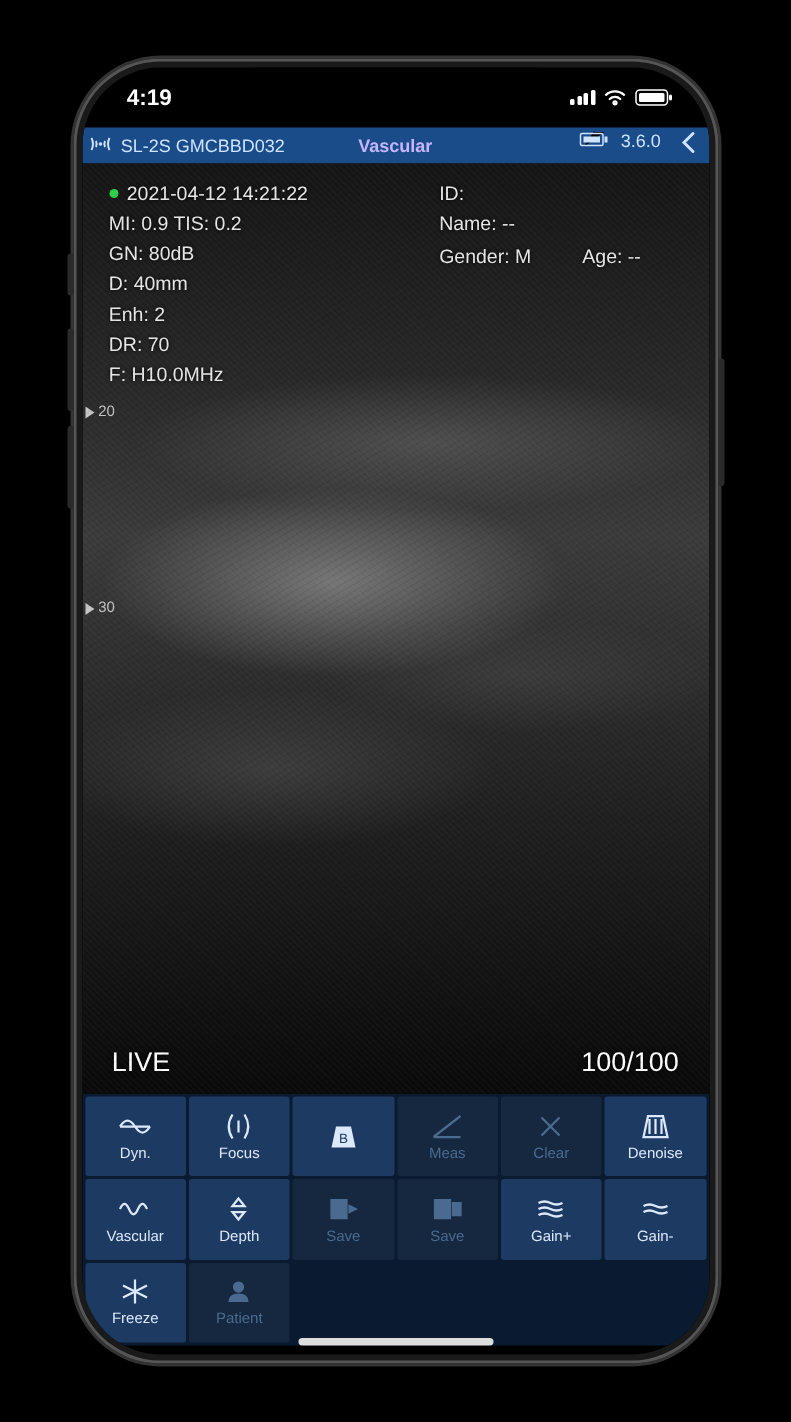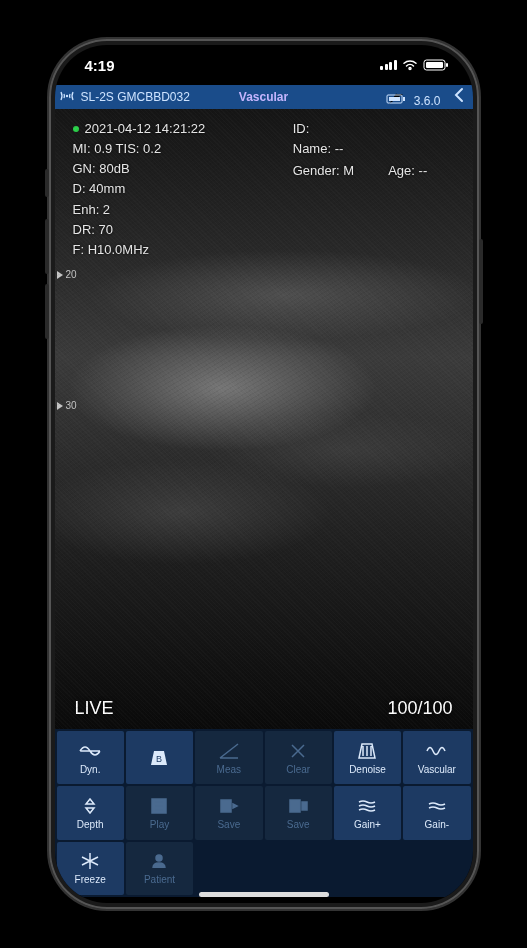--- a/index.html
+++ b/index.html
@@ -74,21 +74,21 @@
   }
   .hdr-preset {
     flex: 0 0 auto;
     margin-left: auto;
     margin-right: auto;
     position: absolute;
     left: 50%; transform: translateX(-50%);
     color: #c4b5fd;
     font-weight: 700;
   }
-  .hdr-right { margin-left: auto; display: flex; align-items: flex-end; gap: 8px; }
+  .hdr-right { margin-left: auto; display: flex; align-items: flex-start; gap: 8px; }
   .hdr-back { font-size: 18px; color: #cde3ff; padding: 0 4px; }
 
   
   .scan-area {
     position: relative;
     height: 620px;
     background:
       radial-gradient(ellipse 220px 90px at 40% 45%, rgba(170,170,170,0.55), transparent 70%),
       radial-gradient(ellipse 260px 60px at 55% 30%, rgba(110,110,110,0.5), transparent 75%),
       radial-gradient(ellipse 200px 70px at 30% 65%, rgba(90,90,90,0.45), transparent 75%),
@@ -270,20 +270,26 @@
     <div class="controls">
 
       <div class="ctrl">
         <svg viewBox="0 0 24 20">
             <path d="M2 10q5-8 10 0t10 0M2 10h20"></path>
           </svg>
         <span class="lbl">Dyn.</span>
       </div>
       <div class="ctrl">
         <svg viewBox="0 0 24 20">
+            <path d="M8 2q-5 8 0 16M16 2q5 8 0 16M12 6v8"></path>
+          </svg>
+        <span class="lbl">Focus</span>
+      </div>
+      <div class="ctrl">
+        <svg viewBox="0 0 24 20">
             <path d="M7 3h10l3 14H4z" fill="#dce9fa" stroke="none"></path>
             <text x="12" y="14" font-size="9" text-anchor="middle" fill="#1d3a63" stroke="none">B</text>
           </svg>
       </div>
       <div class="ctrl dim">
         <svg viewBox="0 0 24 20">
             <path d="M3 17L21 3M3 17h18"></path>
           </svg>
         <span class="lbl">Meas</span>
       </div>
@@ -307,27 +313,20 @@
         <span class="lbl">Vascular</span>
       </div>
       <div class="ctrl">
         <svg viewBox="0 0 24 20">
             <path d="M12 3l-4 5h8zM12 17l-4-5h8z"></path>
           </svg>
         <span class="lbl">Depth</span>
       </div>
       <div class="ctrl dim">
         <svg viewBox="0 0 24 20">
-            <rect x="5" y="3" width="14" height="14"></rect>
-            <path d="M8 6h8M8 10h8M8 14h8"></path>
-          </svg>
-        <span class="lbl">Play</span>
-      </div>
-      <div class="ctrl dim">
-        <svg viewBox="0 0 24 20">
             <path d="M4 4h10v12H4zM16 8l4 2-4 2z"></path>
           </svg>
         <span class="lbl">Save</span>
       </div>
       <div class="ctrl dim">
         <svg viewBox="0 0 24 20">
             <path d="M4 4h10v12H4zM16 6h5v8h-5z"></path>
           </svg>
         <span class="lbl">Save</span>
       </div>

